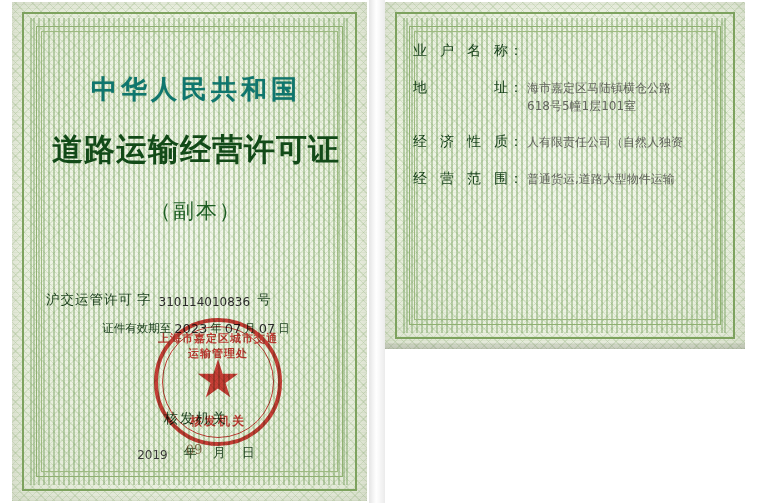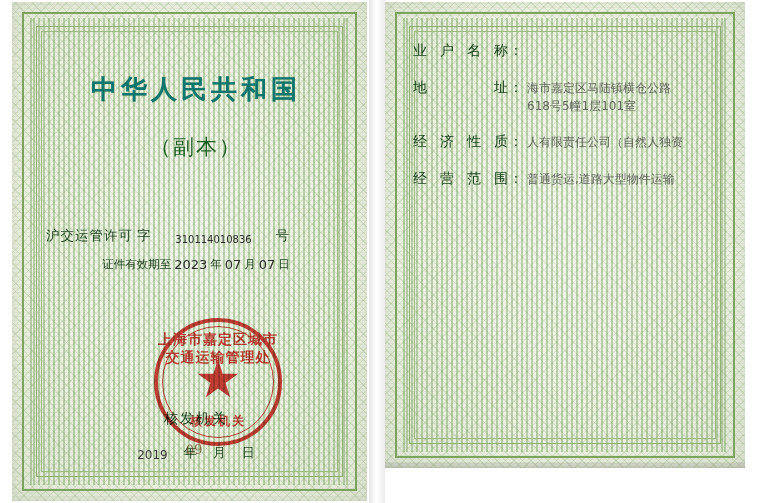--- a/index.html
+++ b/index.html
@@ -32,21 +32,21 @@
     left: 12px;
     top: 2px;
     width: 355px;
     height: 499px;
     background: #f3f2ec;
   }
   .right-sheet {
     left: 385px;
     top: 2px;
     width: 360px;
-    height: 466px;
+    height: 347px;
     background: #f2f2ec;
   }
 
   
   .guilloche {
     position: absolute;
     inset: 0;
     background-color: #eef3e4;
     background-image:
       repeating-linear-gradient(45deg, rgba(120,165,95,0.20) 0 1px, rgba(255,255,255,0) 1px 6px),
@@ -140,23 +140,23 @@
     align-items: flex-end;
     justify-content: flex-start;
     gap: 4px;
     font-size: 13.5px;
     color: #1b3f1d;
     font-family: "DejaVu Serif", "Liberation Serif", serif;
   }
   .num-row .lbl { white-space: nowrap; letter-spacing: 1px; }
   .num-row .val {
     font-family: "DejaVu Sans", "Liberation Sans", sans-serif;
-    font-size: 10px;
+    font-size: 12px;
     color: #2b2b2b;
-    padding: 0 17px;
+    padding: 0 3px;
     min-width: 82px;
     text-align: center;
   }
 
   .valid-row {
     margin-top: 12px;
     display: flex;
     align-items: flex-end;
     justify-content: center;
     gap: 3px;
@@ -244,21 +244,21 @@
     position: absolute;
     left: 0;
     width: 100%;
     text-align: center;
     color: #d0211c;
     font-family: "DejaVu Serif", "Liberation Serif", serif;
     font-weight: bold;
   }
   .seal-top-text {
     top: 9px;
-    font-size: 14px;
+    font-size: 11px;
     letter-spacing: 1px;
   }
   .seal-bottom-text {
     bottom: 12px;
     font-size: 12px;
     letter-spacing: 2px;
   }
 
   
   .right-content {
@@ -344,20 +344,21 @@
 
     <div class="corner tl" style="left:10px; top:10px;"></div>
     <div class="corner tr" style="right:10px; top:10px;"></div>
     <div class="corner bl" style="left:10px; bottom:10px;"></div>
     <div class="corner br" style="right:10px; bottom:10px;"></div>
 
     <div class="left-content">
 
       <div class="nation-title">中华人民共和国</div>
 
+      <div class="cert-title">道路运输经营许可证</div>
 
       <div class="cert-sub">（副本）</div>
 
       <div class="num-row">
         <span class="lbl">沪交运管许可</span>
         <span class="lbl">字</span>
         <span class="val">310114010836</span>
         <span class="lbl">号</span>
       </div>
 

